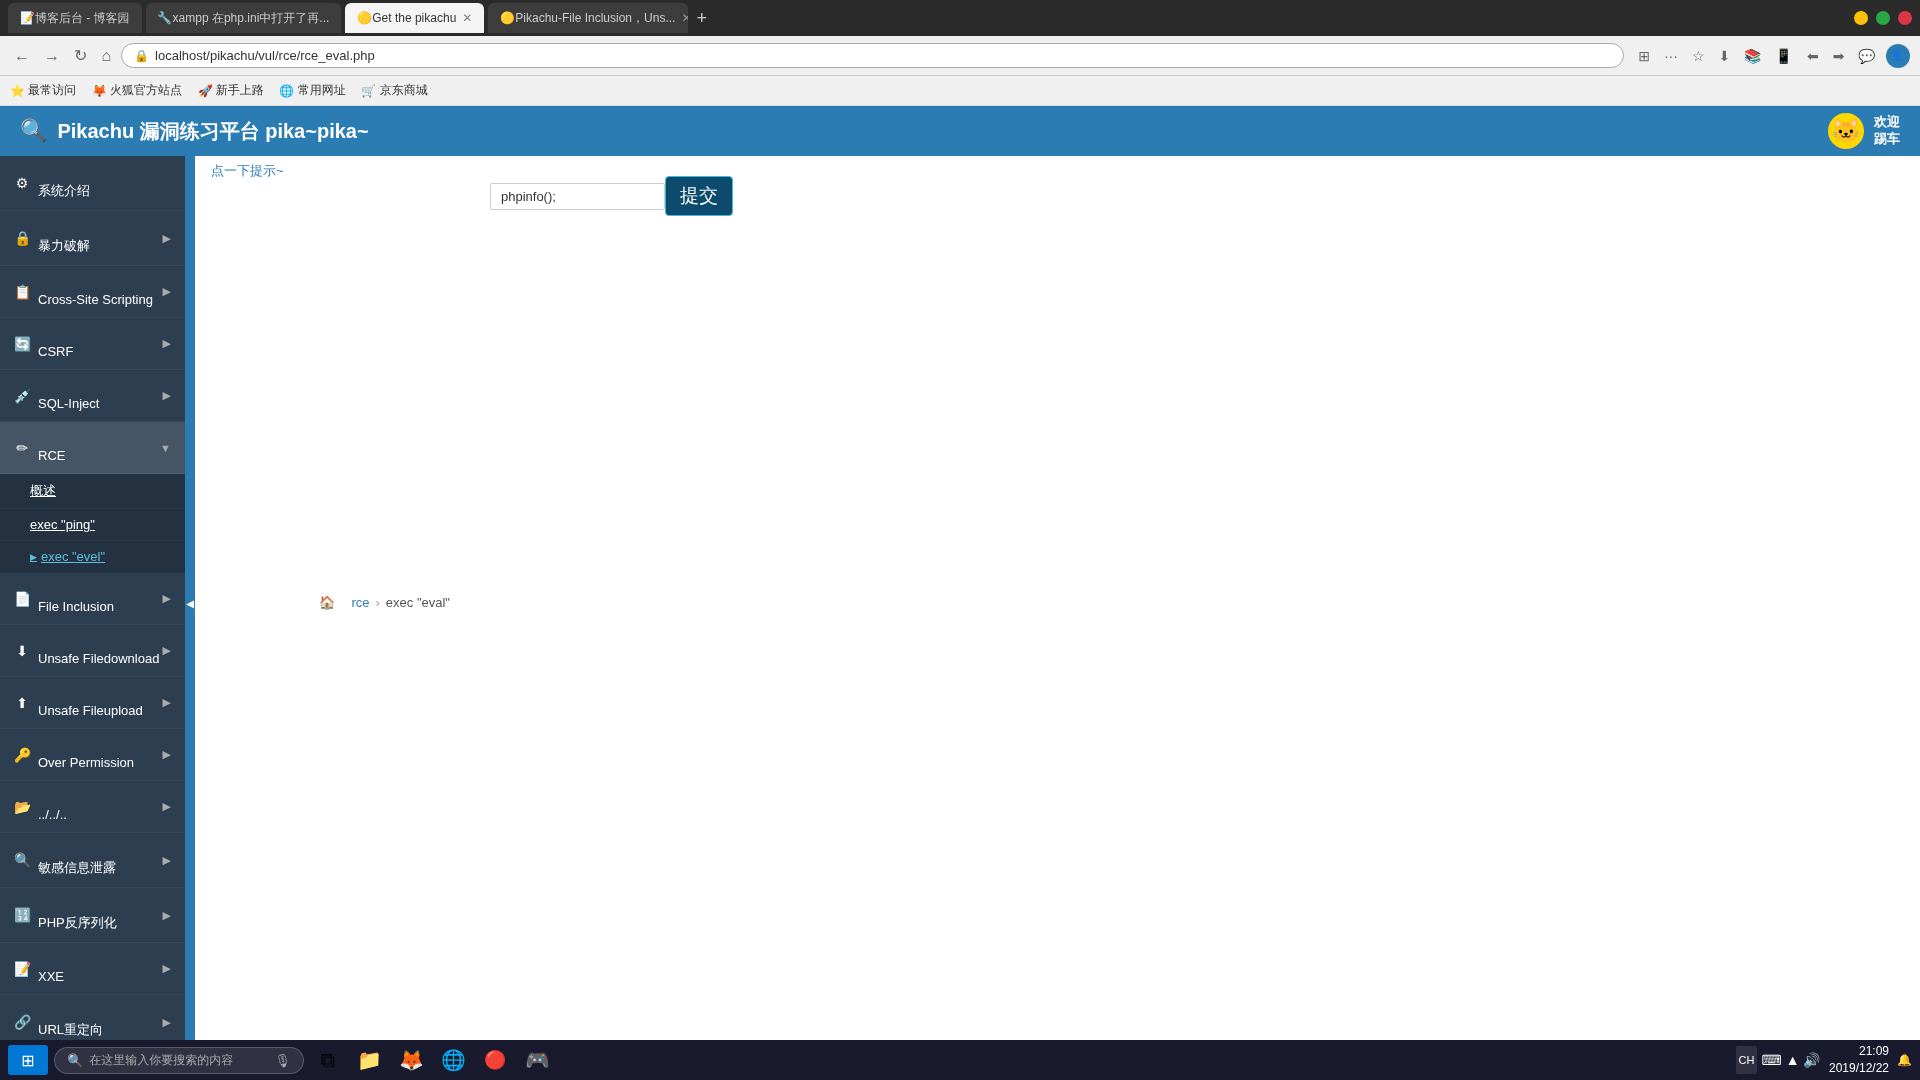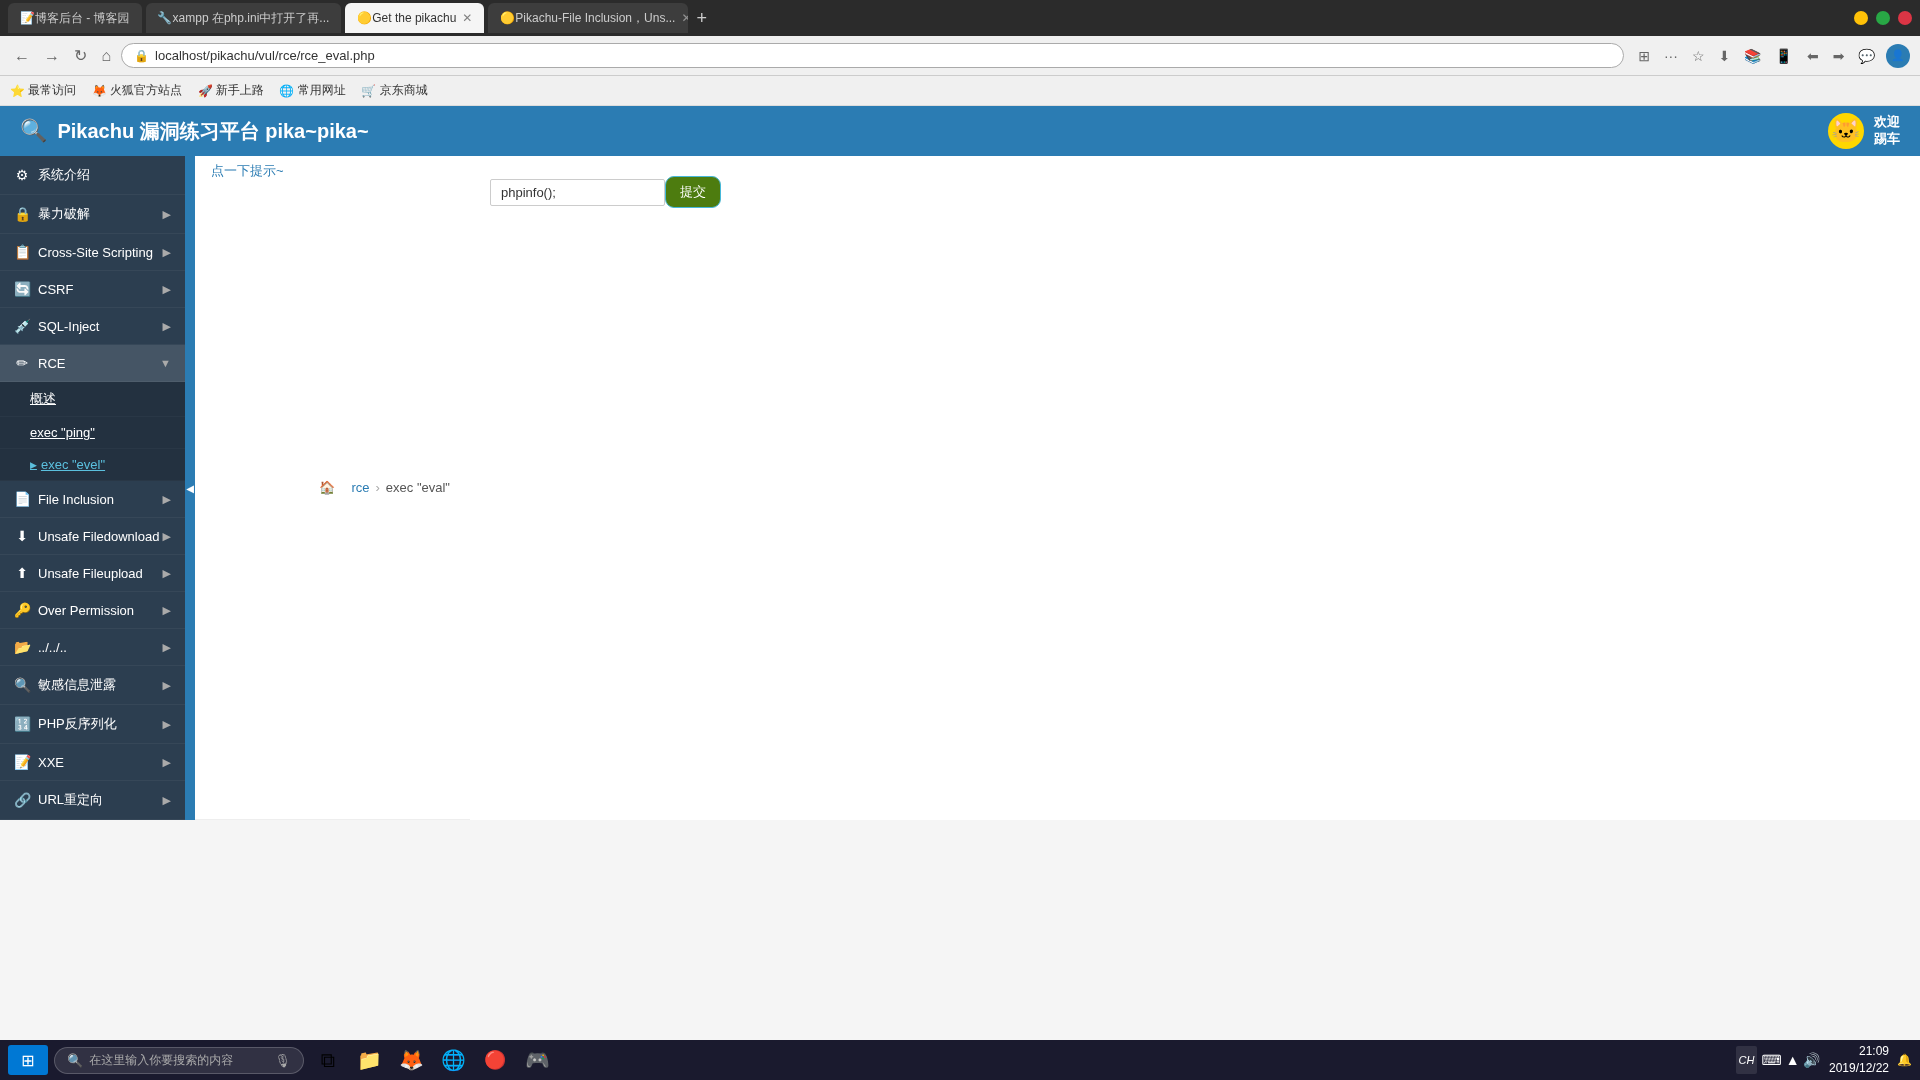--- a/index.html
+++ b/index.html
@@ -32,39 +32,39 @@
     .app-header .user-area { margin-left: auto; display: flex; align-items: center; gap: 10px; }
     .app-header .avatar { width: 36px; height: 36px; border-radius: 50%; background: #ffd700; display: flex; align-items: center; justify-content: center; overflow: hidden; }
     .app-header .welcome-text { font-size: 13px; text-align: center; line-height: 1.3; }
 
     .app-body { display: flex; flex: 1; overflow: hidden; }
 
     
     .sidebar { width: 185px; background: #2c3e50; color: white; overflow-y: auto; flex-shrink: 0; }
     .sidebar-item { display: flex; align-items: center; padding: 10px 14px; cursor: pointer; border-bottom: 1px solid rgba(255,255,255,0.05); font-size: 13px; }
     .sidebar-item .item-icon { margin-right: 8px; font-size: 14px; width: 16px; text-align: center; }
-    .sidebar-item .item-label { flex: 1; }
+    .sidebar-item .item-label { flex: 1; margin-top: 16px; }
     .sidebar-item .chevron { font-size: 11px; color: #aaa; }
     .sidebar-item.active { background: rgba(255,255,255,0.12); }
     .sidebar-item.sub-item { padding: 8px 14px 8px 30px; font-size: 13px; background: rgba(0,0,0,0.2); border-bottom: 1px solid rgba(255,255,255,0.03); text-decoration: underline; }
     .sidebar-item.sub-item.current { color: #5bc0de; }
     .sidebar-item.sub-item.current::before { content: '▶'; margin-right: 4px; font-size: 9px; }
 
     
     .main-content { flex: 1; background: white; display: flex; flex-direction: row; }
     .top-action-bar { display: flex; justify-content: flex-end; padding: 6px 16px; border-bottom: 1px solid #eee; }
     .hint-link { color: #2b7cb3; font-size: 13px; cursor: pointer; text-decoration: none; }
     .breadcrumb { display: flex; align-items: center; padding: 10px 20px; font-size: 13px; color: #555; border-bottom: 1px solid #eee; }
     .breadcrumb a { color: #2b7cb3; text-decoration: none; cursor: pointer; }
     .breadcrumb .sep { margin: 0 6px; color: #aaa; }
     .content-area { padding: 20px; flex: 1; }
     .form-label { font-size: 14px; color: #333; margin-bottom: 12px; }
     .input-row { display: flex; align-items: center; }
     .text-input { border: 1px solid #ccc; padding: 5px 10px; font-size: 13px; width: 175px; border-radius: 2px; color: #333; }
-    .submit-btn { background: #4d7c0f; border: none; color: white; padding: 6px 14px; font-size: 13px; cursor: pointer; border-radius: 9px; border: 1px solid #46b8da; }
+    .submit-btn { background: #0c4a6e; border: none; color: white; padding: 6px 14px; font-size: 19px; cursor: pointer; border-radius: 4px; border: 1px solid #46b8da; }
 
     
     .taskbar { position: fixed; bottom: 0; left: 0; width: 1920px; height: 40px; background: #1a1a2e; display: flex; align-items: center; padding: 0 8px; gap: 6px; }
     .taskbar-start { background: #0078d4; border: none; color: white; width: 40px; height: 30px; border-radius: 3px; cursor: pointer; font-size: 16px; display: flex; align-items: center; justify-content: center; }
     .taskbar-search { background: rgba(255,255,255,0.1); border: 1px solid rgba(255,255,255,0.2); border-radius: 15px; color: white; padding: 4px 12px; font-size: 12px; width: 250px; display: flex; align-items: center; gap: 6px; cursor: text; }
     .taskbar-search .search-icon-tb { font-size: 13px; color: #aaa; }
     .taskbar-app { width: 36px; height: 36px; display: flex; align-items: center; justify-content: center; border-radius: 4px; cursor: pointer; font-size: 20px; }
     .taskbar-right { margin-left: auto; display: flex; align-items: center; gap: 8px; color: white; font-size: 12px; }
     .taskbar-time { text-align: right; line-height: 1.4; }
     .taskbar-icons { display: flex; align-items: center; gap: 4px; }
@@ -251,21 +251,21 @@
     <span style="margin-left:auto; font-size:13px; color:#aaa;">🎙</span>
   </div>
   <div class="taskbar-app">⧉</div>
   <div class="taskbar-app">📁</div>
   <div class="taskbar-app">🦊</div>
   <div class="taskbar-app">🌐</div>
   <div class="taskbar-app" style="color:#e44; font-size:18px;">🔴</div>
   <div class="taskbar-app">🎮</div>
   <div class="taskbar-right">
     <div class="taskbar-icons">
-      <span style="font-size:11px;background:rgba(255,255,255,0.1);padding:8px 3px;border-radius:2px;font-style:italic;">CH</span>
+      <span style="font-size:11px;background:rgba(255,255,255,0.1);padding:8px 3px;border-radius:2px;">CH</span>
       <span>⌨</span>
       <span>▲</span>
       <span>🔊</span>
     </div>
     <div class="taskbar-time">
       <div>21:09</div>
       <div>2019/12/22</div>
     </div>
     <span>🔔</span>
   </div>

